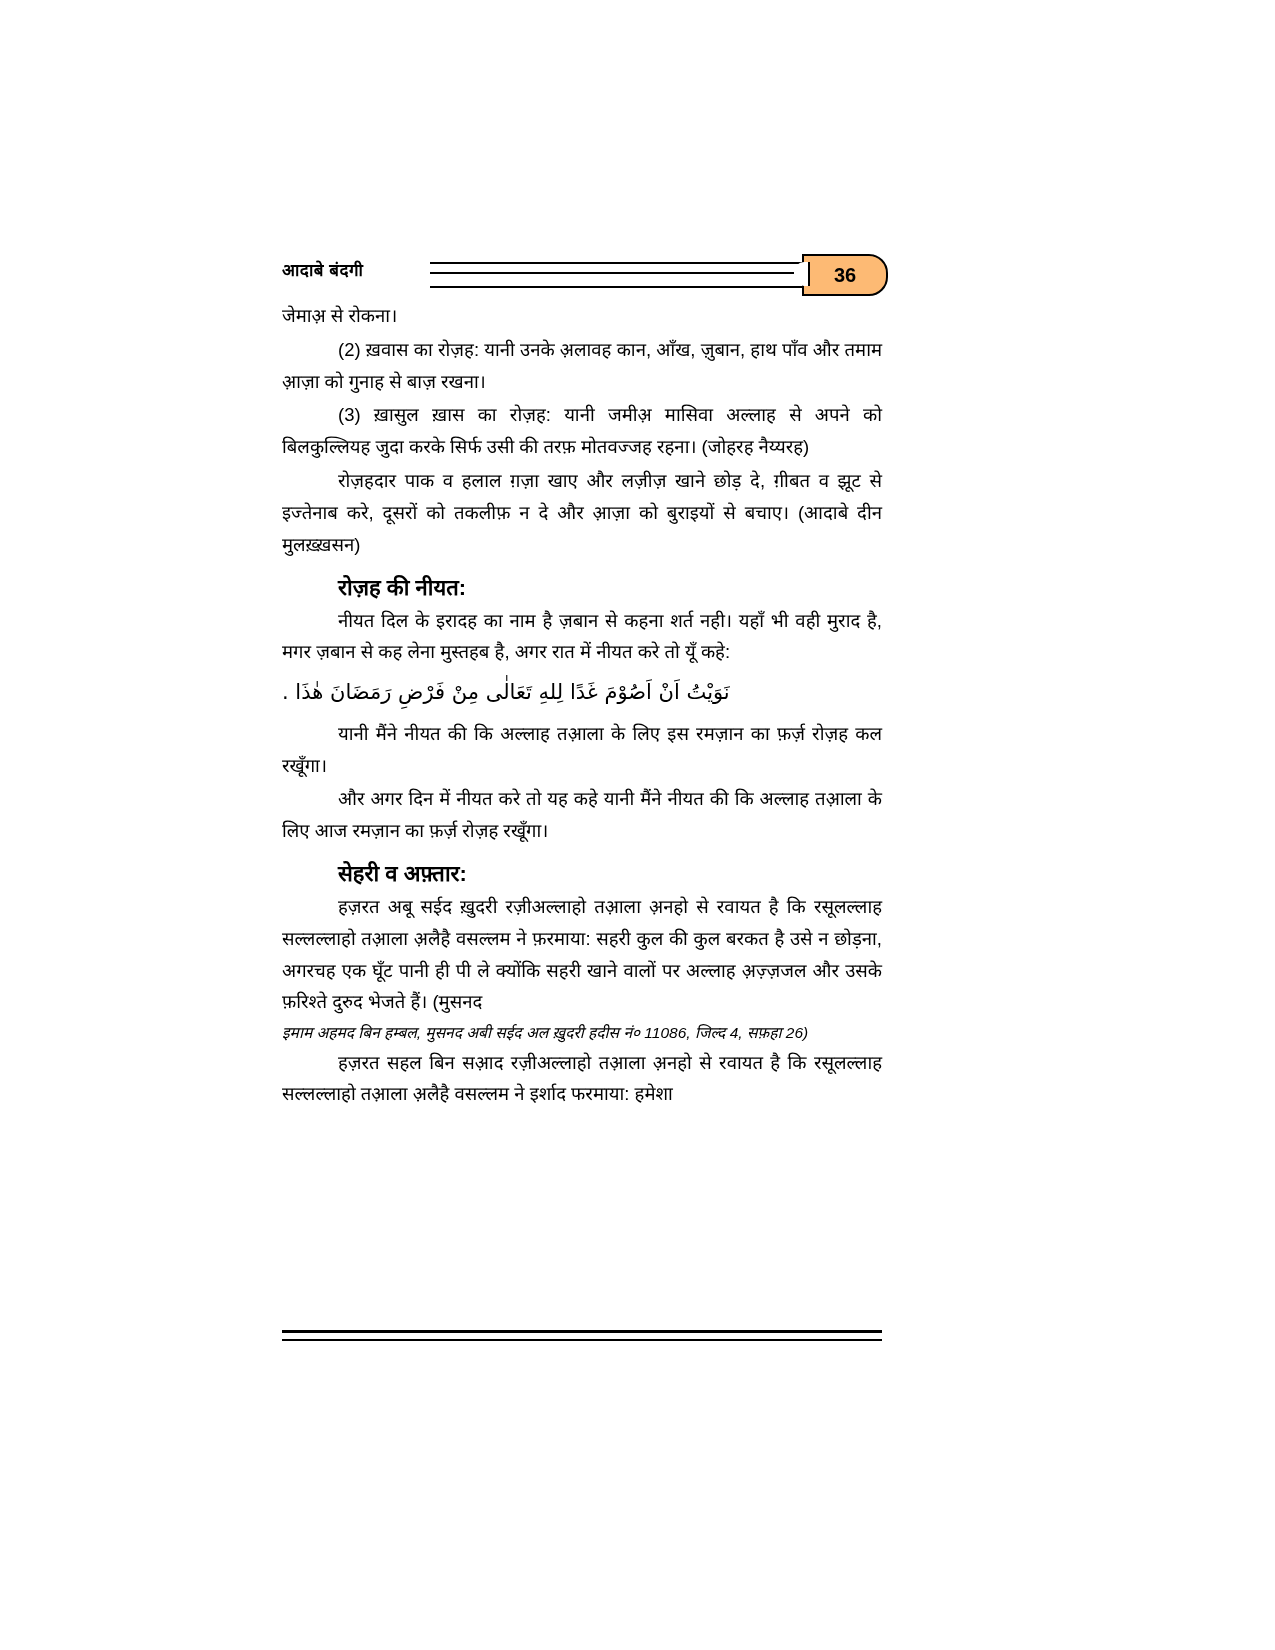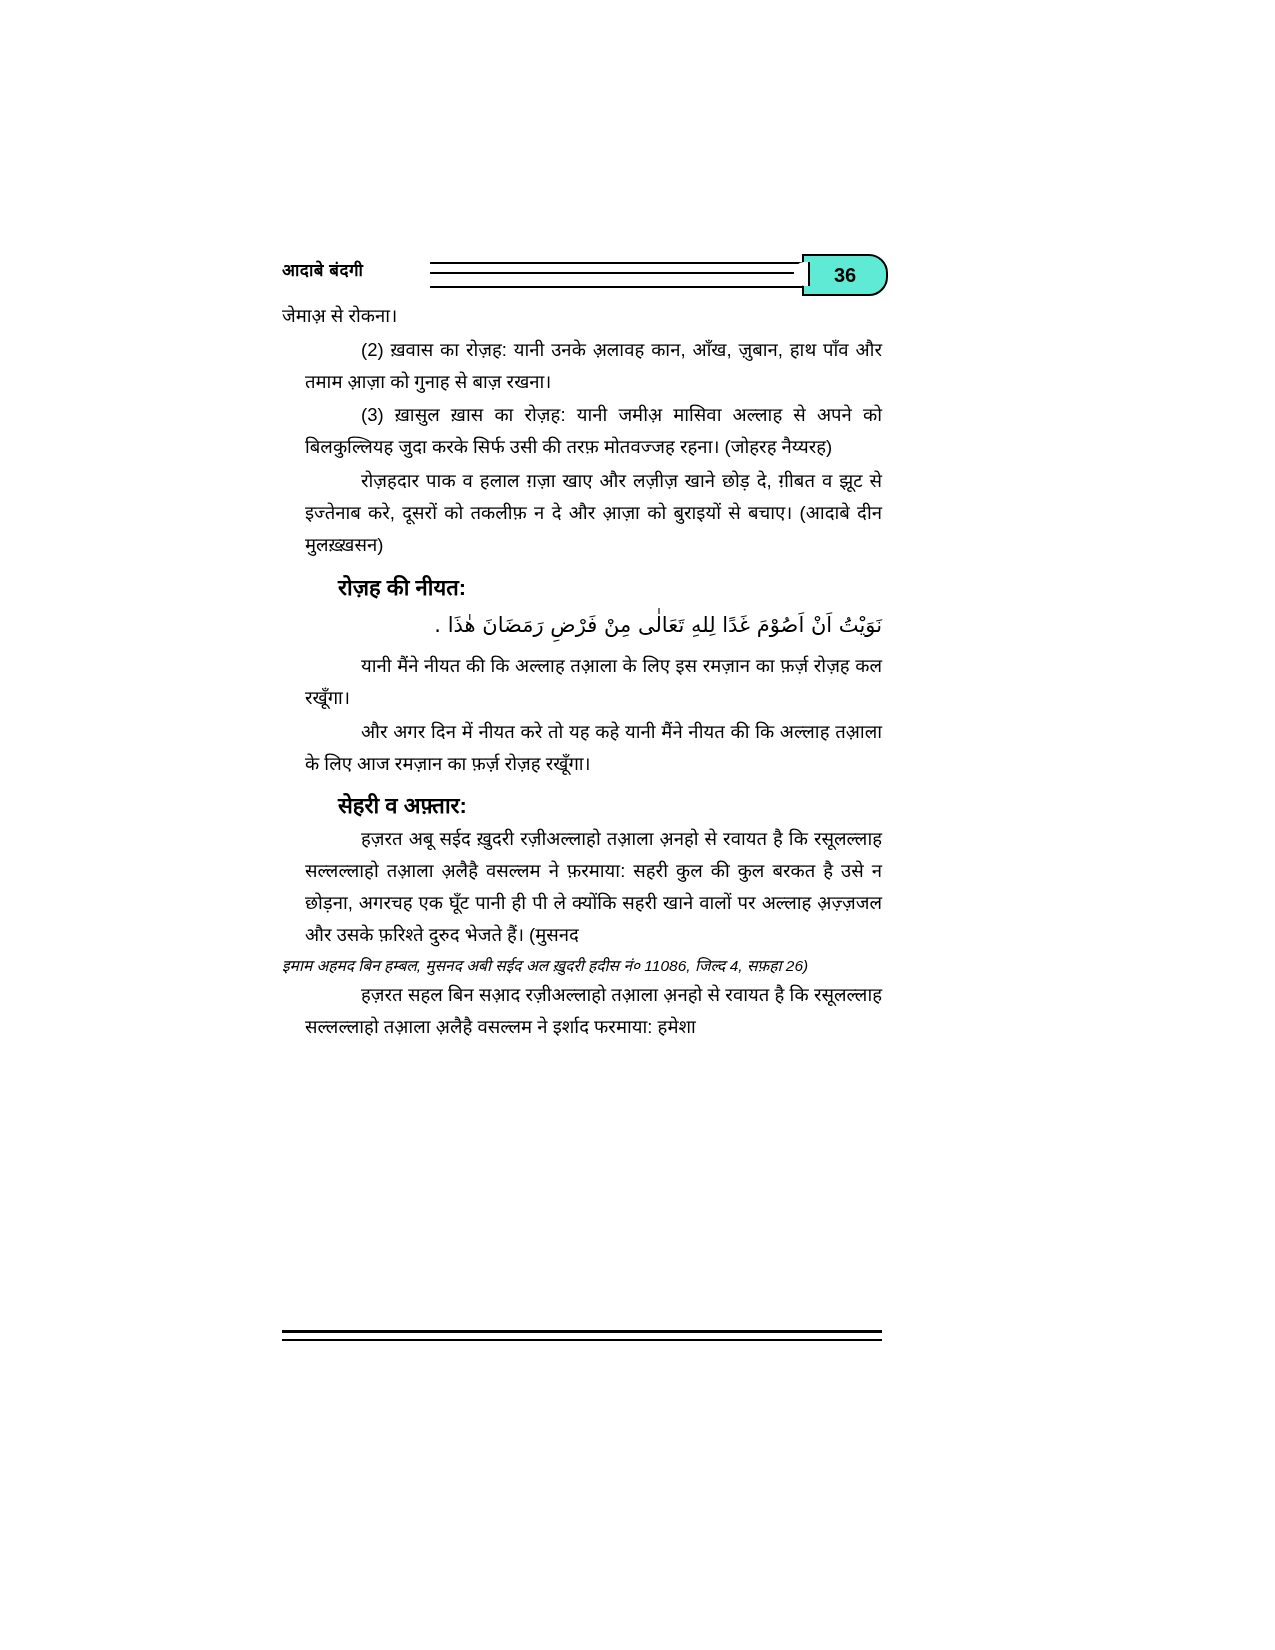--- a/index.html
+++ b/index.html
@@ -65,21 +65,21 @@
     border-top: 2px solid #000;
   }
   .page-num-box {
     position: absolute;
     left: 520px;
     top: 4px;
     width: 82px;
     height: 38px;
     border: 2px solid #000;
     border-radius: 0 19px 19px 0;
-    background: #5eead4;
+    background: #fdba74;
   }
   .page-num-box::before {
     content: "";
     position: absolute;
     left: -10px;
     top: 6px;
     width: 14px;
     height: 24px;
     background: #fff;
     border-right: 2px solid #000;
@@ -102,33 +102,32 @@
   .para {
     font-size: 18.5px;
     line-height: 1.72;
     text-align: justify;
     text-justify: inter-word;
     margin: 0 0 2px 0;
     font-weight: normal;
   }
   .para.indent {
     text-indent: 56px;
-    margin-left: 23px;
   }
   .para.first {
     text-indent: 0;
   }
   .heading {
     font-size: 22px;
     font-weight: bold;
     margin: 10px 0 4px 56px;
   }
   .arabic {
     font-size: 21px;
-    text-align: right;
+    text-align: left;
     direction: rtl;
     margin: 8px 0 8px 0;
     line-height: 1.6;
     font-family: "DejaVu Sans", sans-serif;
   }
   .small-ref {
     font-size: 15.5px;
     line-height: 1.7;
     text-align: justify;
     margin: 0;
@@ -165,20 +164,21 @@
 
     <p class="para indent">(2) ख़वास का रोज़ह: यानी उनके अ़लावह कान, आँख, ज़ुबान, हाथ पाँव और तमाम आ़ज़ा को गुनाह से बाज़ रखना।</p>
 
     <p class="para indent">(3) ख़ासुल ख़ास का रोज़ह: यानी जमीअ़ मासिवा अल्लाह से अपने को बिलकुल्लियह जुदा करके सिर्फ उसी की तरफ़ मोतवज्जह रहना। (जोहरह नैय्यरह)</p>
 
 
     <p class="para indent">रोज़हदार पाक व हलाल ग़ज़ा खाए और लज़ीज़ खाने छोड़ दे, ग़ीबत व झूट से इज्तेनाब करे, दूसरों को तकलीफ़ न दे और आ़ज़ा को बुराइयों से बचाए। (आदाबे दीन मुलख़्ख़सन)</p>
 
     <h2 class="heading">रोज़ह की नीयत:</h2>
 
+    <p class="para indent">नीयत दिल के इरादह का नाम है ज़बान से कहना शर्त नही। यहाँ भी वही मुराद है, मगर ज़बान से कह लेना मुस्तहब है, अगर रात में नीयत करे तो यूँ कहे:</p>
 
     <p class="arabic">نَوَيْتُ اَنْ اَصُوْمَ غَدًا لِلهِ تَعَالٰى مِنْ فَرْضِ رَمَضَانَ هٰذَا .</p>
 
     <p class="para indent">यानी मैंने नीयत की कि अल्लाह तआ़ला के लिए इस रमज़ान का फ़र्ज़ रोज़ह कल रखूँगा।</p>
 
 
     <p class="para indent">और अगर दिन में नीयत करे तो यह कहे यानी मैंने नीयत की कि अल्लाह तआ़ला के लिए आज रमज़ान का फ़र्ज़ रोज़ह रखूँगा।</p>
 
     <h2 class="heading">सेहरी व अफ़्तार:</h2>
 

